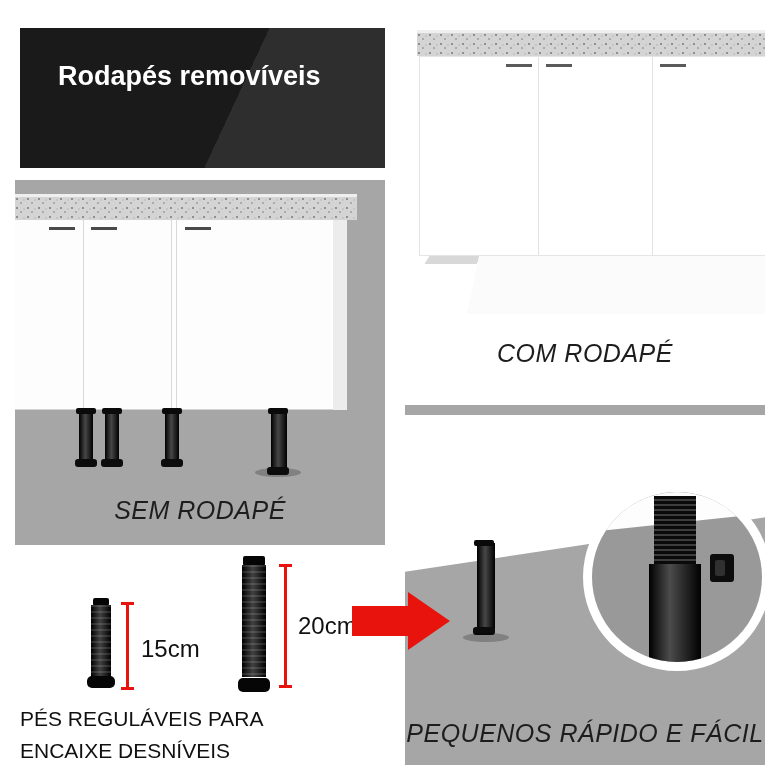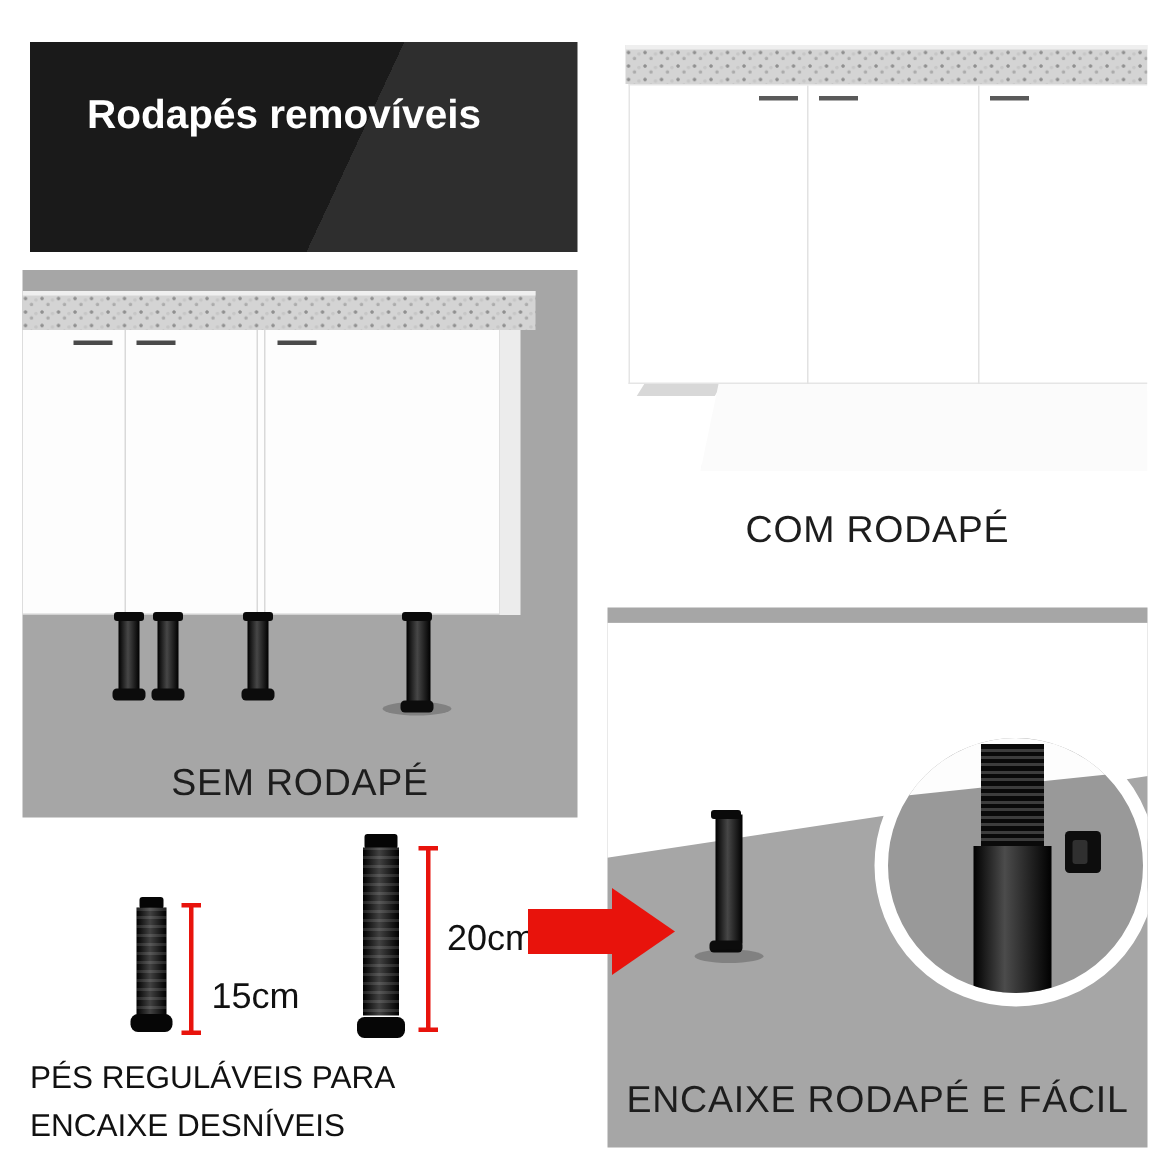--- a/index.html
+++ b/index.html
@@ -16,21 +16,21 @@
     font-family:"Liberation Sans", sans-serif;color:var(--text-dark);padding-left:44px;
   }
   
   .banner{
     position:absolute;left:20px;top:28px;width:365px;height:140px;
     background:linear-gradient(115deg, var(--banner-bg) 58%, var(--banner-bg-alt) 58%);
     padding:30px 0 0 38px;
   }
   .banner .t-line{color:#ffffff;font-size:27px;font-weight:700;line-height:1.4;}
   
-  .panel{position:absolute;overflow:hidden;}
+  .panel{position:absolute;overflow:hidden;font-style:italic;}
   .panel.gray{background:var(--panel-gray);}
   .caption{
     position:absolute;left:0;width:100%;text-align:center;
     font-size:25px;letter-spacing:0.5px;color:var(--text-dark);
   }
   
   .countertop{
     position:absolute;height:26px;
     background-color:#d4d4d4;
     background-image:
@@ -122,21 +122,21 @@
       <div class="handle" style="left:34px;top:7px;width:26px;"></div>
       <div class="handle" style="left:76px;top:7px;width:26px;"></div>
       <div class="handle" style="left:170px;top:7px;width:26px;"></div>
     </div>
     <div class="side-sliver" style="left:318px;top:40px;width:14px;height:190px;"></div>
     <div class="leg-shadow" style="left:240px;top:288px;"></div>
     <div class="leg" style="left:64px;top:231px;height:50px;"></div>
     <div class="leg" style="left:90px;top:231px;height:50px;"></div>
     <div class="leg" style="left:150px;top:231px;height:50px;"></div>
     <div class="leg" style="left:256px;top:231px;height:58px;width:16px;"></div>
-    <div class="caption" style="top:328px;text-align:center;">SEM RODAPÉ</div>
+    <div class="caption" style="top:316px;text-align:center;">SEM RODAPÉ</div>
   </div>
 
   <div class="panel" style="left:405px;top:15px;width:360px;height:360px;background:#ffffff;">
     <div class="countertop" style="left:12px;top:15px;width:348px;"></div>
     <div class="cab-body" style="left:14px;top:41px;width:346px;height:200px;background:#ffffff;border:1px solid #e5e5e5;border-right:none;">
       <div class="seam" style="left:118px;top:0;height:200px;background:#e2e2e2;"></div>
       <div class="seam" style="left:232px;top:0;height:200px;background:#e2e2e2;"></div>
       <div class="handle" style="left:86px;top:7px;width:26px;background:#5a5a5a;"></div>
       <div class="handle" style="left:126px;top:7px;width:26px;background:#5a5a5a;"></div>
       <div class="handle" style="left:240px;top:7px;width:26px;background:#5a5a5a;"></div>
@@ -149,30 +149,30 @@
   <div class="panel gray" style="left:405px;top:405px;width:360px;height:360px;">
     <div class="slab" style="left:-8px;top:10px;width:376px;height:158px;"></div>
     <div class="leg" style="left:72px;top:138px;height:86px;width:18px;"></div>
     <div class="leg-shadow" style="left:58px;top:228px;"></div>
     <div class="zoom-circle" style="left:178px;top:78px;">
       <div class="zc-slab"></div>
       <div class="zc-thread"></div>
       <div class="zc-body"></div>
       <div class="zc-clip"></div>
     </div>
-    <div class="caption" style="top:314px;">ENCAIXE RODAPÉ E FÁCIL</div>
+    <div class="caption" style="top:314px;">PEQUENOS RÁPIDO E FÁCIL</div>
   </div>
 
   <div class="foot" style="left:86px;top:598px;width:30px;height:92px;">
     <div class="cap" style="top:0;width:16px;height:8px;"></div>
     <div class="shaft" style="top:7px;width:20px;height:72px;"></div>
     <div class="base" style="top:78px;width:28px;height:12px;"></div>
   </div>
   <div class="measure" style="left:126px;top:602px;height:88px;"></div>
-  <div class="dim-label" style="left:141px;top:635px;margin-top:16px;">15cm</div>
+  <div class="dim-label" style="left:141px;top:635px;">15cm</div>
 
   <div class="foot" style="left:236px;top:556px;width:36px;height:136px;">
     <div class="cap" style="top:0;width:22px;height:10px;"></div>
     <div class="shaft" style="top:9px;width:24px;height:112px;"></div>
     <div class="base" style="top:122px;width:32px;height:14px;"></div>
   </div>
   <div class="measure" style="left:284px;top:564px;height:124px;"></div>
   <div class="dim-label" style="left:298px;top:612px;">20cm</div>
 
   <div class="arrow" style="left:352px;top:592px;">

